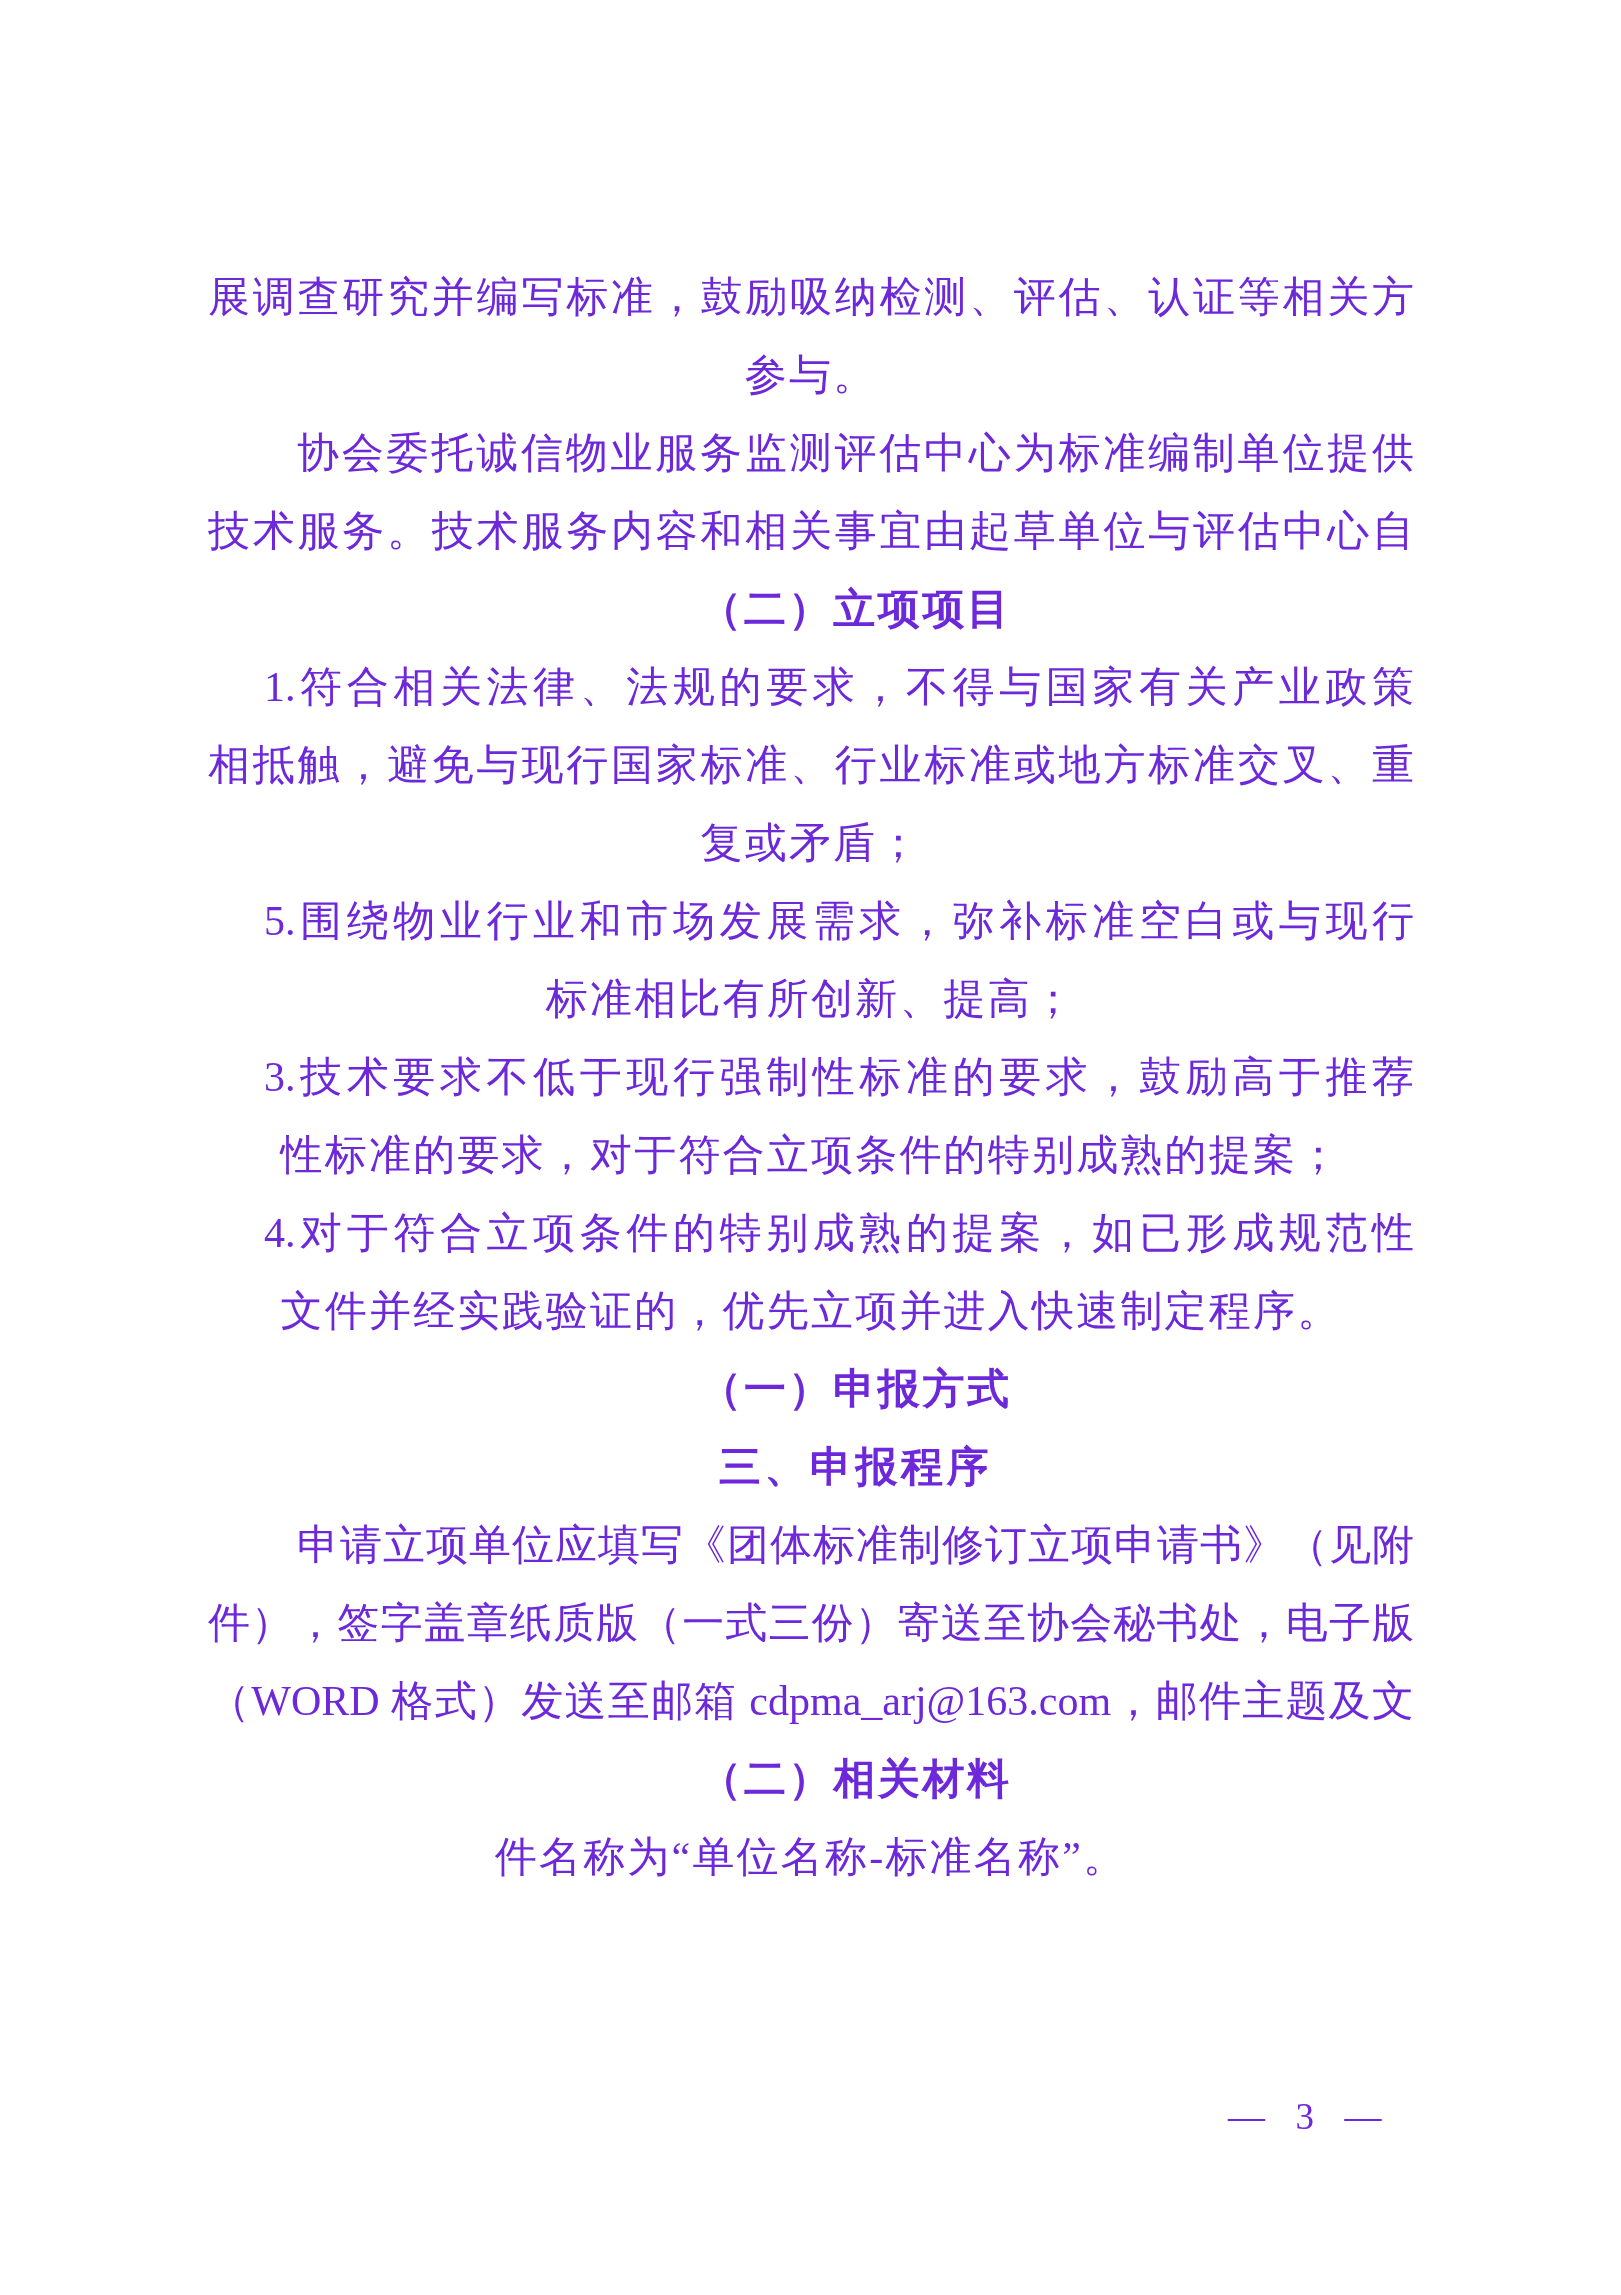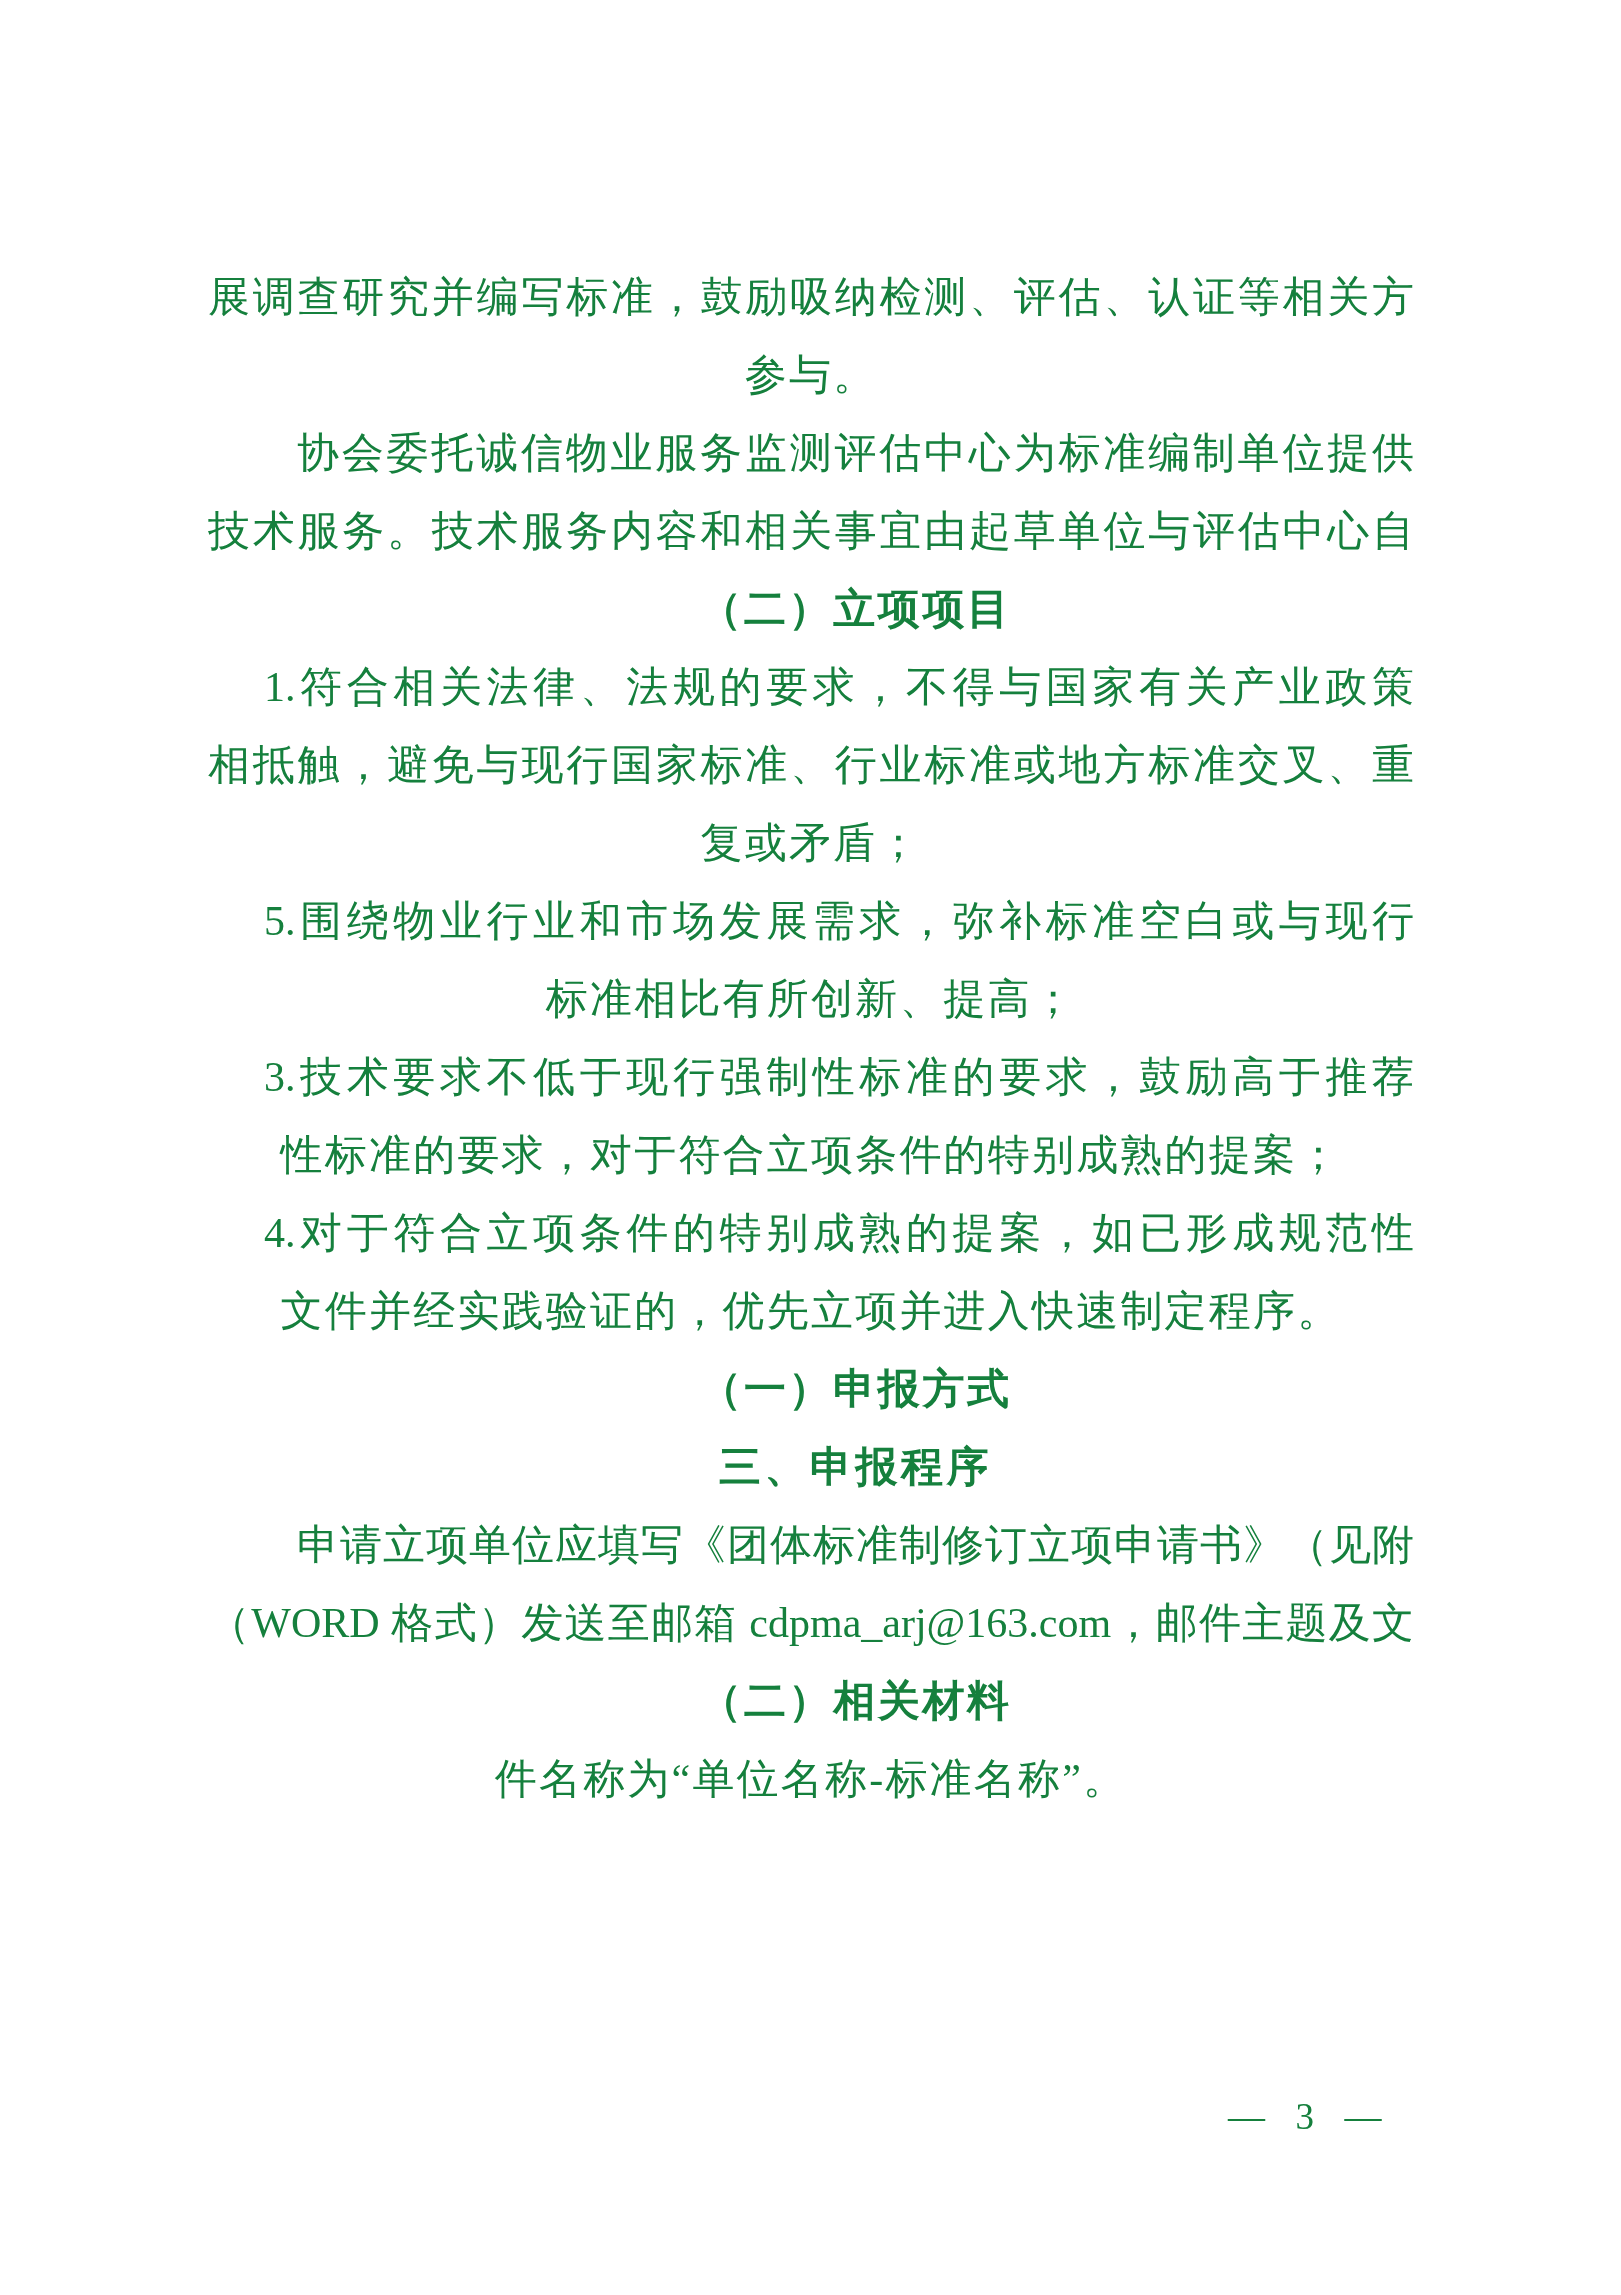--- a/index.html
+++ b/index.html
@@ -5,21 +5,21 @@
   html, body {
     margin: 0;
     padding: 0;
     background: #e8e8e8;
   }
   .page {
     position: relative;
     width: 1622px;
     height: 2295px;
     background: #ffffff;
-    color: #15803d;
+    color: #6d28d9;
     font-family: "Liberation Serif", "DejaVu Serif", serif;
     overflow: hidden;
   }
   .doc-body {
     position: absolute;
     left: 208px;
     top: 258px;
     width: 1206px;
   }
   .line {
@@ -77,19 +77,20 @@
     <div class="line">复或矛盾；</div>
     <div class="line fill indent-num">5.围绕物业行业和市场发展需求，弥补标准空白或与现行</div>
     <div class="line">标准相比有所创新、提高；</div>
     <div class="line fill indent-num">3.技术要求不低于现行强制性标准的要求，鼓励高于推荐</div>
     <div class="line">性标准的要求，对于符合立项条件的特别成熟的提案；</div>
     <div class="line fill indent-num">4.对于符合立项条件的特别成熟的提案，如已形成规范性</div>
     <div class="line">文件并经实践验证的，优先立项并进入快速制定程序。</div>
     <div class="line kai indent">（一）申报方式</div>
     <div class="line hei indent">三、申报程序</div>
     <div class="line fill indent">申请立项单位应填写《团体标准制修订立项申请书》（见附</div>
+    <div class="line fill">件），签字盖章纸质版（一式三份）寄送至协会秘书处，电子版</div>
     <div class="line fill">（WORD 格式）发送至邮箱 cdpma_arj@163.com，邮件主题及文</div>
     <div class="line kai indent">（二）相关材料</div>
     <div class="line">件名称为“单位名称-标准名称”。</div>
   </div>
   <div class="page-number">— 3 —</div>
 </div>
 
 
 </body></html>

